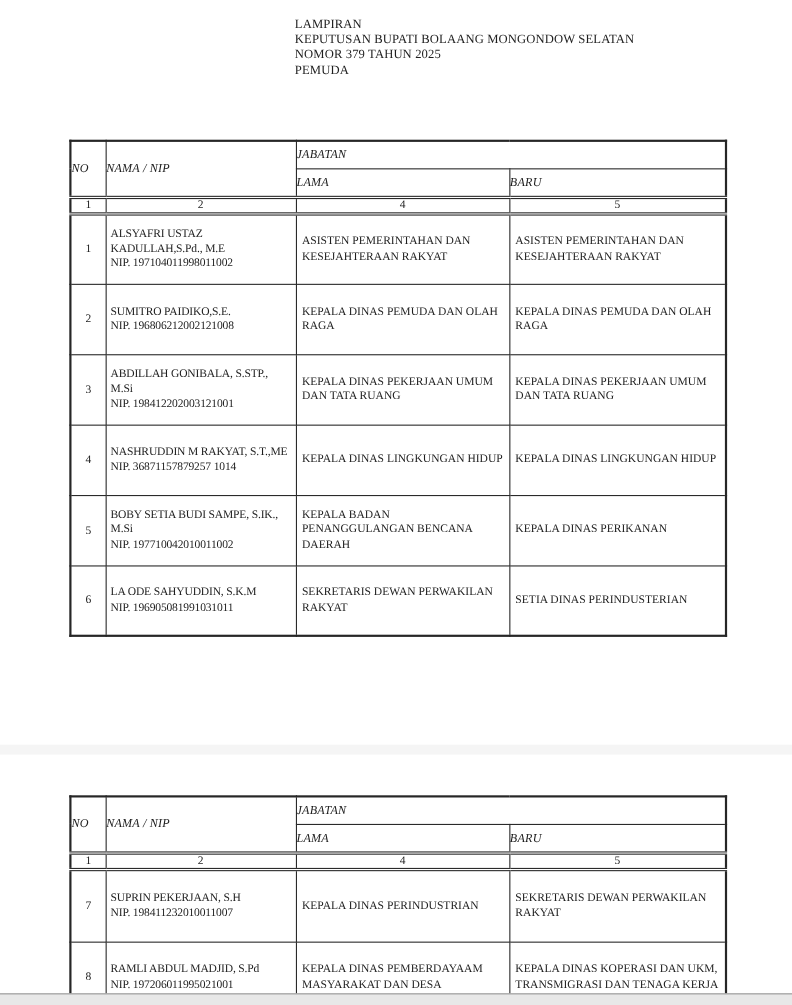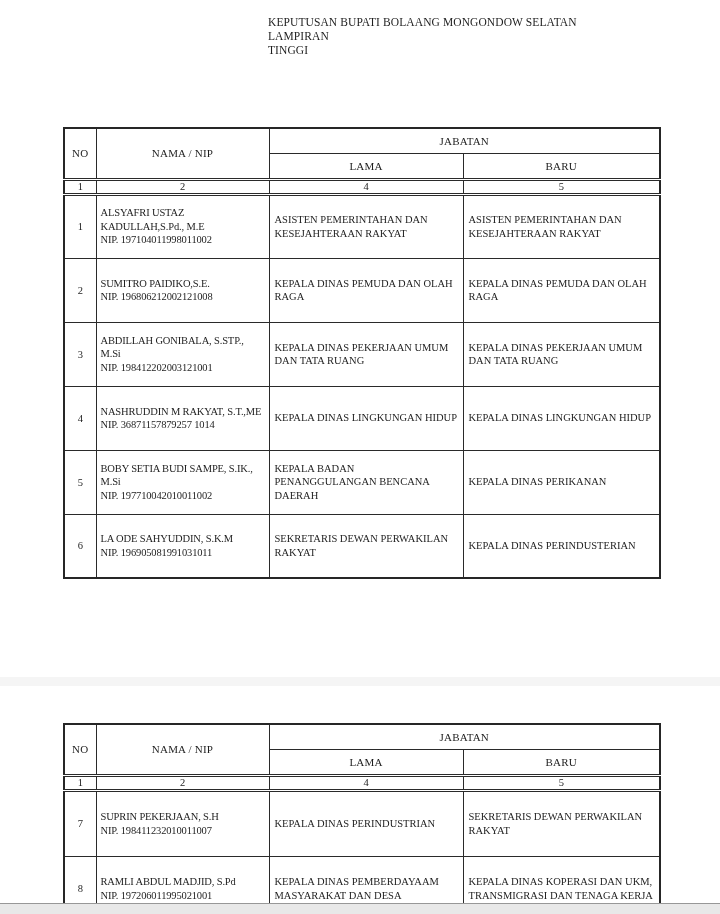--- a/index.html
+++ b/index.html
@@ -46,23 +46,24 @@
   table.t1 { top: 127px; }
   table.t2 { top: 723px; }
 
   th, td {
     border: 1px solid #2a2a2a;
     padding: 0;
     font-weight: normal;
   }
   thead th {
     font-size: 11px;
-    text-align: center;
+    text-align: left;
     vertical-align: middle;
     letter-spacing: 0.2px;
+    font-style: italic;
   }
   tr.hr1 { height: 25px; }
   tr.hr2 { height: 26px; }
 
   tr.num-row td {
     height: 12px;
     line-height: 12px;
     text-align: center;
     font-size: 10.5px;
     border-top: 3px double #2a2a2a;
@@ -109,23 +110,24 @@
     border-top: 1px solid #979797;
     z-index: 5;
   }
 </style>
 </head>
 <body>
 
 <div class="page">
 
   <div class="doc-header">
+    <div class="hline">LAMPIRAN</div>
     <div class="hline">KEPUTUSAN BUPATI BOLAANG MONGONDOW SELATAN</div>
-    <div class="hline">LAMPIRAN</div>
-    <div class="hline">TINGGI</div>
+    <div class="hline">NOMOR 379 TAHUN 2025</div>
+    <div class="hline">PEMUDA</div>
   </div>
 
   <table class="roster t1">
     <colgroup>
       <col style="width:32px">
         <col style="width:173px">
         <col style="width:194px">
         <col style="width:197px">
     </colgroup>
     <thead>
@@ -199,21 +201,21 @@
     <td class="c-baru">KEPALA DINAS PERIKANAN</td>
   </tr>
 
   <tr class="data-row">
     <td class="c-no">6</td>
     <td class="c-nama">
       <div class="nm">LA ODE SAHYUDDIN, S.K.M</div>
       <div class="nip">NIP. 196905081991031011</div>
     </td>
     <td class="c-lama">SEKRETARIS DEWAN PERWAKILAN RAKYAT</td>
-    <td class="c-baru">KEPALA DINAS PERINDUSTERIAN</td>
+    <td class="c-baru">SETIA DINAS PERINDUSTERIAN</td>
   </tr>
 </tbody>
   </table>
 
   <table class="roster t2">
     <colgroup>
       <col style="width:32px">
         <col style="width:173px">
         <col style="width:194px">
         <col style="width:197px">

